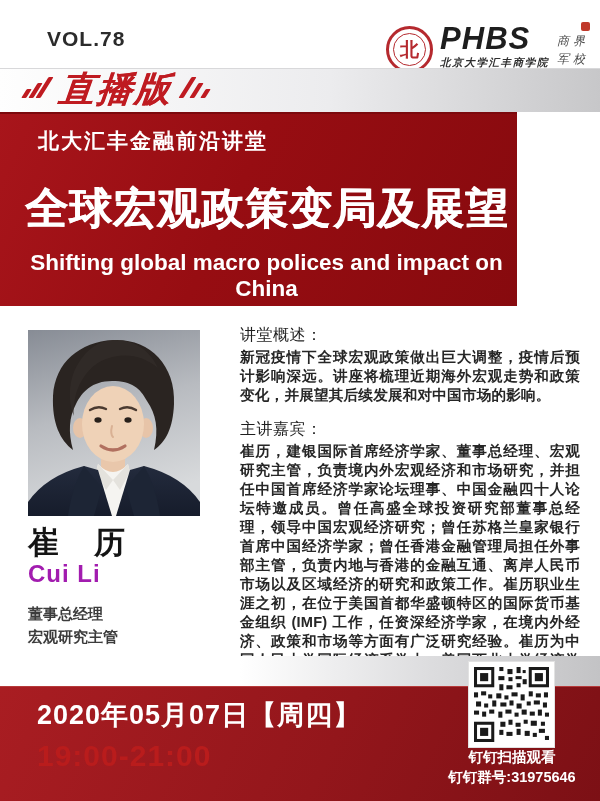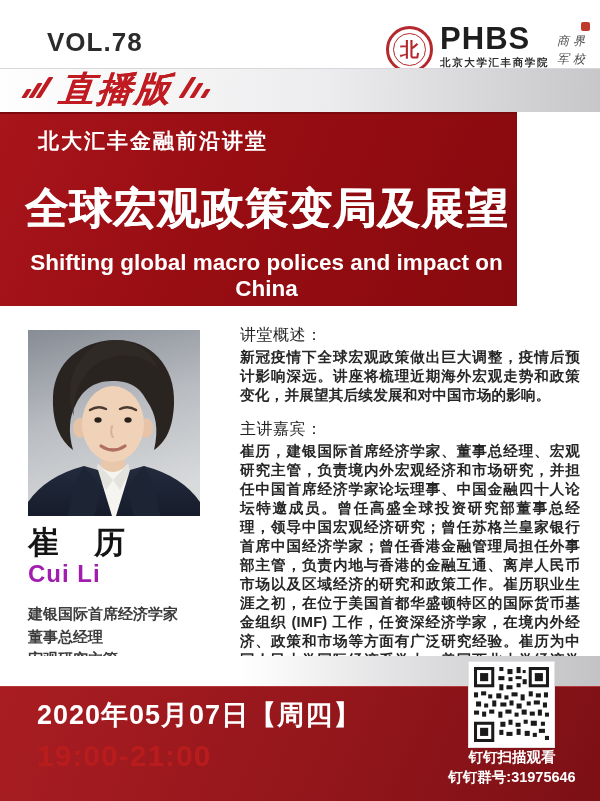--- a/index.html
+++ b/index.html
@@ -6,38 +6,38 @@
   html,body { background:#ffffff; }
   body { font-family:"Liberation Sans","DejaVu Sans",sans-serif; }
   .poster {
     position:relative; width:600px; height:801px; background:#ffffff;
     overflow:hidden; margin:0 auto;
   }
 
   
   .vol {
     position:absolute; left:47px; top:27px;
-    font-size:26px; font-weight:bold; color:#2b2b2b; letter-spacing:1px;
+    font-size:21px; font-weight:bold; color:#2b2b2b; letter-spacing:1px;
   }
   .logo-group {
     position:absolute; right:14px; top:24px; display:flex; align-items:flex-start;
   }
   .pku-seal {
     width:47px; height:47px; border-radius:50%;
     border:3px solid #b5292e; background:#fff;
     display:flex; align-items:center; justify-content:center;
     position:relative; margin-top:2px;
   }
   .pku-seal .inner {
     width:33px; height:33px; border-radius:50%; border:1px solid #b5292e;
     display:flex; align-items:center; justify-content:center;
     font-family:"Liberation Serif","DejaVu Serif",serif;
     font-weight:bold; font-size:19px; color:#b5292e;
   }
-  .brand-col { margin-left:7px; }
+  .brand-col { margin-left:7px;font-style:italic; }
   .brand-name {
     font-size:31px; line-height:30px; font-weight:800; color:#1e1e1e; letter-spacing:1px;
   }
   .brand-org {
     font-size:10.5px; color:#2e2e2e; letter-spacing:1.6px; margin-top:2px; font-weight:bold;
   }
   .motto {
     margin-left:8px; position:relative; padding-top:9px;
     display:grid; grid-template-columns:13px 13px; grid-auto-rows:16px; gap:2px 3px;
     font-family:"Liberation Serif","DejaVu Serif",serif;
@@ -234,21 +234,20 @@
       <path d="M0,186 L0,172 Q18,146 56,136 L70,140 L84,186 Z" fill="url(#suit)"></path>
       <path d="M172,186 L172,172 Q154,146 116,136 L102,140 L88,186 Z" fill="url(#suit)"></path>
       <path d="M56,136 L74,158 L66,186 L40,186 Q44,156 56,136 Z" fill="#1d2535"></path>
       <path d="M116,136 L98,158 L106,186 L132,186 Q128,156 116,136 Z" fill="#1d2535"></path>
     </svg>
   </div>
 
   <div class="speaker-name-cn">崔　历</div>
   <div class="speaker-name-en">Cui Li</div>
   <div class="speaker-titles">
-    <div>建银国际首席经济学家</div>
     <div>董事总经理</div>
     <div>宏观研究主管</div>
   </div>
 
   <div class="sec-heading overview-heading">讲堂概述：</div>
   <div class="sec-body overview-body">新冠疫情下全球宏观政策做出巨大调整，疫情后预计影响深远。讲座将梳理近期海外宏观走势和政策变化，并展望其后续发展和对中国市场的影响。</div>
   <div class="sec-heading guest-heading">主讲嘉宾：</div>
   <div class="sec-body guest-body">崔历，建银国际首席经济学家、董事总经理、宏观研究主管，负责境内外宏观经济和市场研究，并担任中国首席经济学家论坛理事、中国金融四十人论坛特邀成员。曾任高盛全球投资研究部董事总经理，领导中国宏观经济研究；曾任苏格兰皇家银行首席中国经济学家；曾任香港金融管理局担任外事部主管，负责内地与香港的金融互通、离岸人民币市场以及区域经济的研究和政策工作。崔历职业生涯之初，在位于美国首都华盛顿特区的国际货币基金组织 (IMF) 工作，任资深经济学家，在境内外经济、政策和市场等方面有广泛研究经验。崔历为中国人民大学国际经济系学士，美国西北大学经济学硕士、博士。</div>
 
   <div class="strip-bottom"></div>

